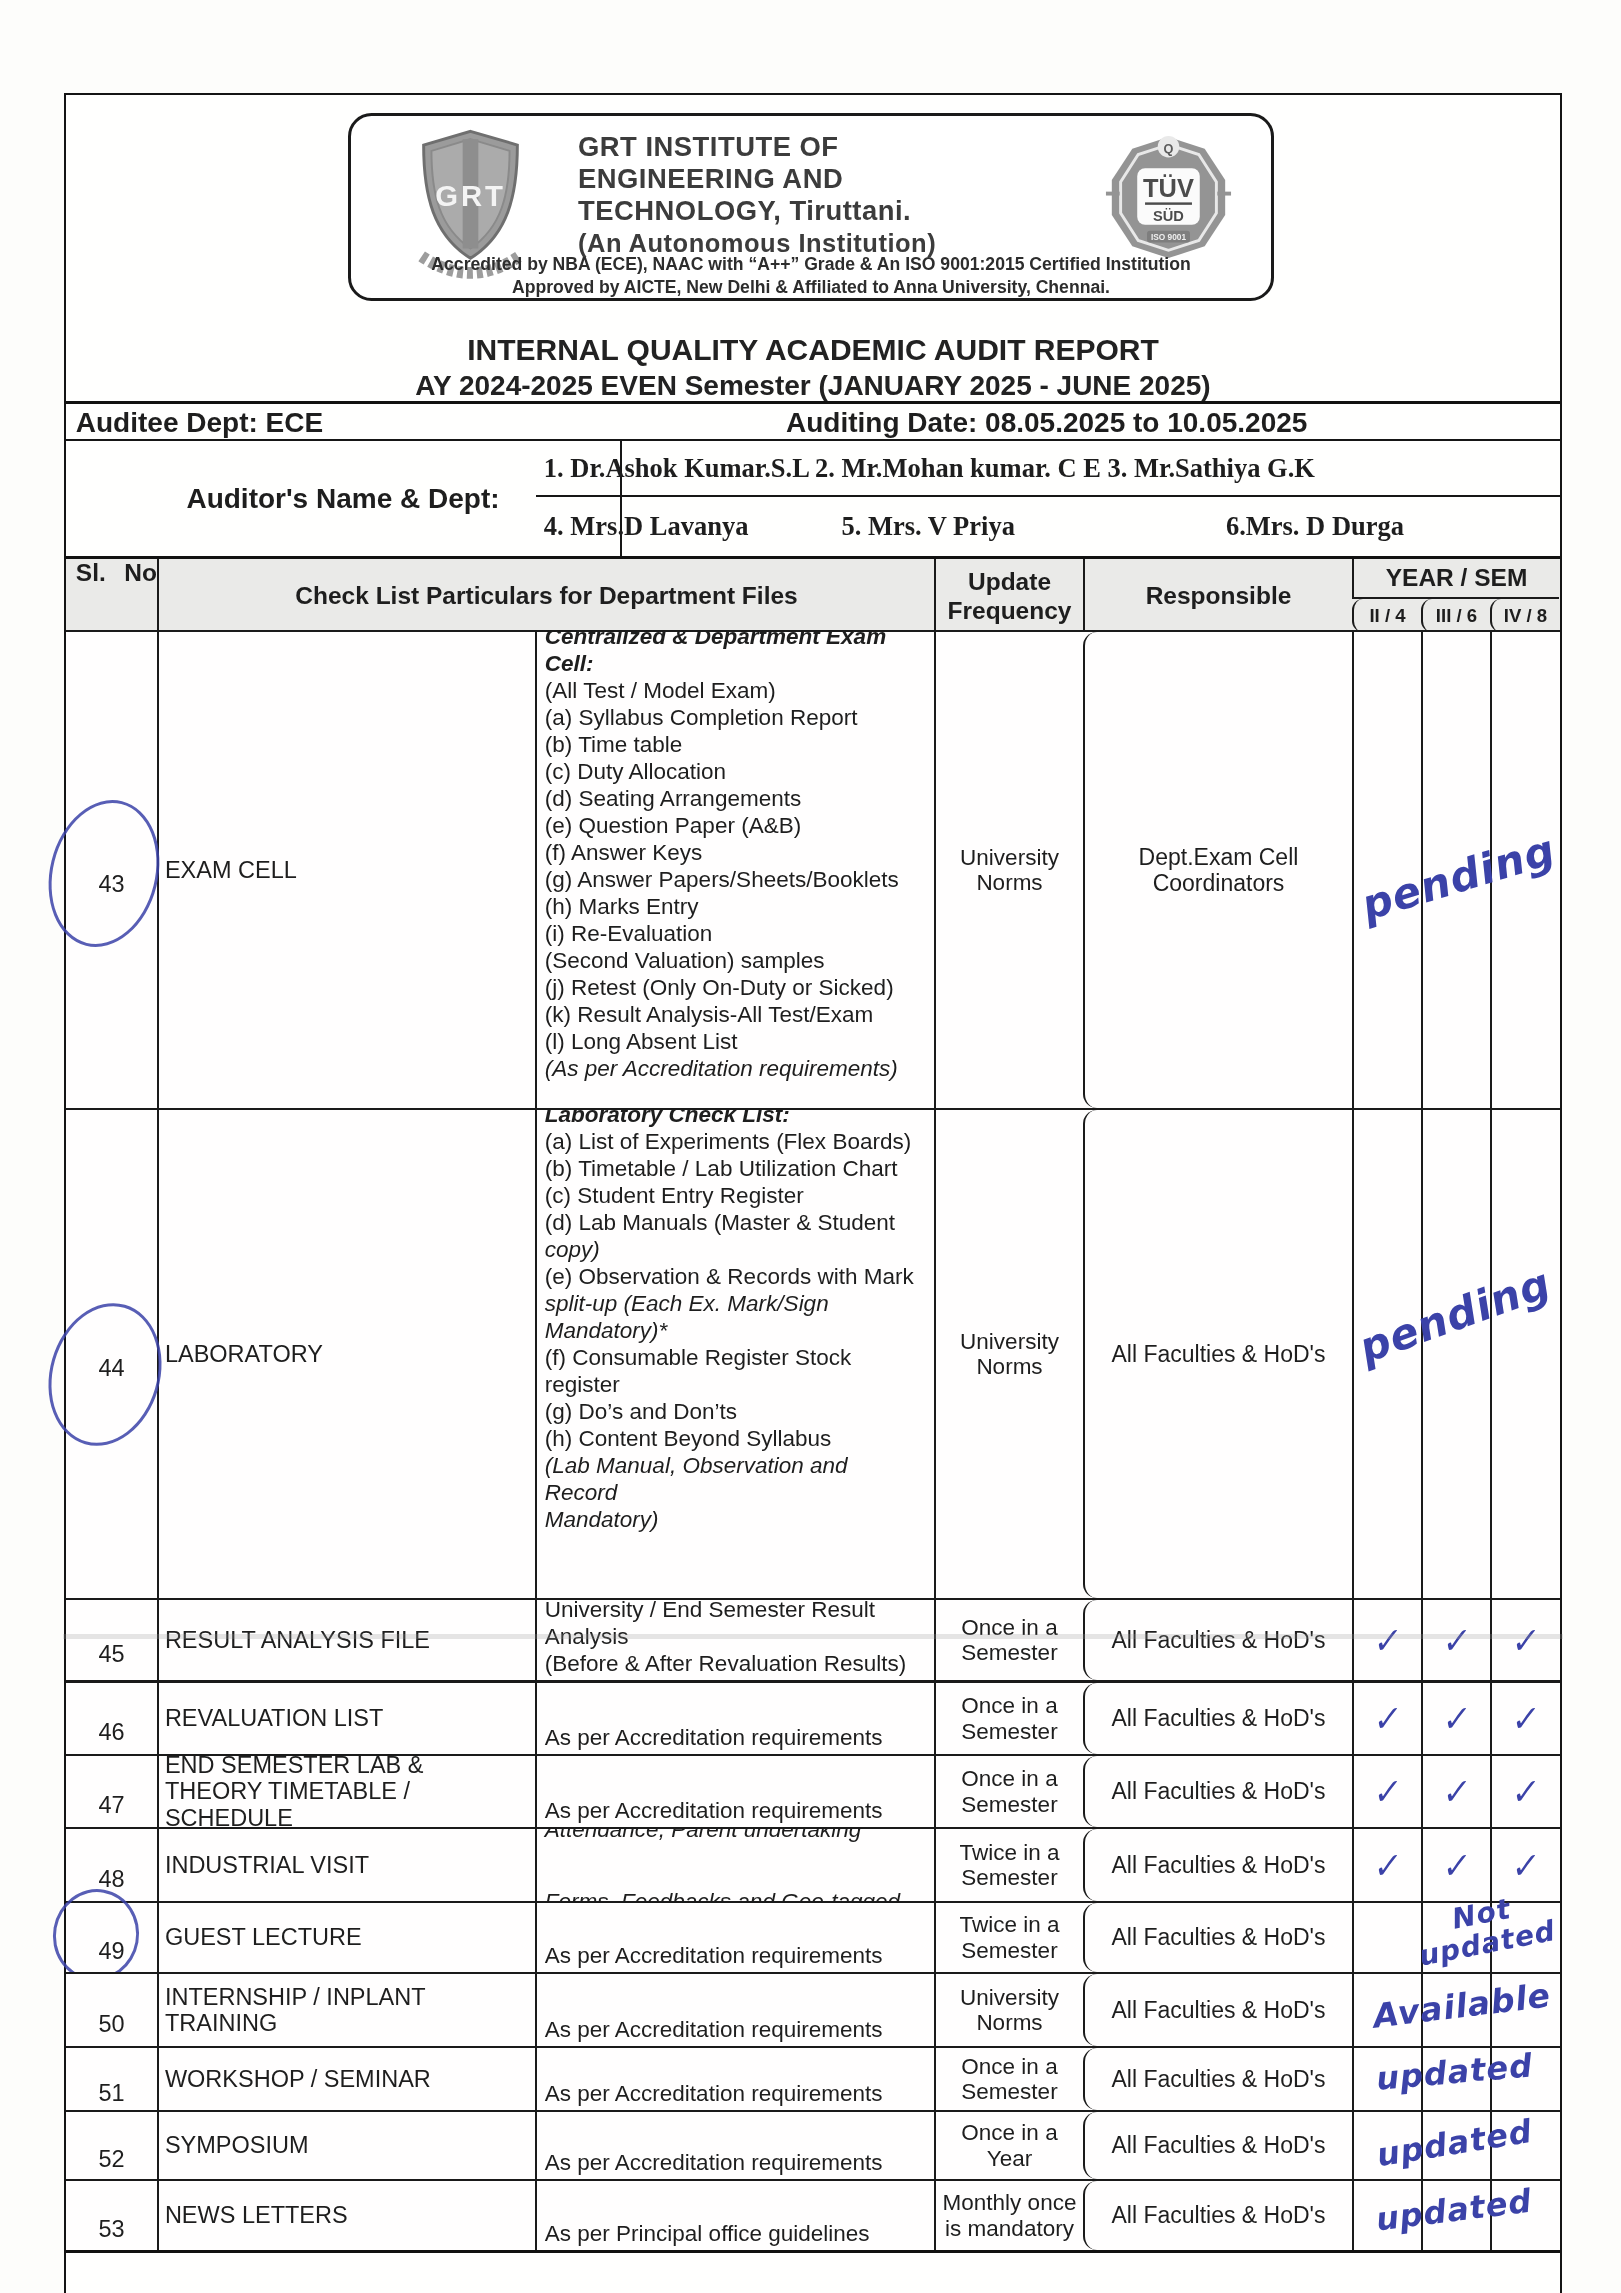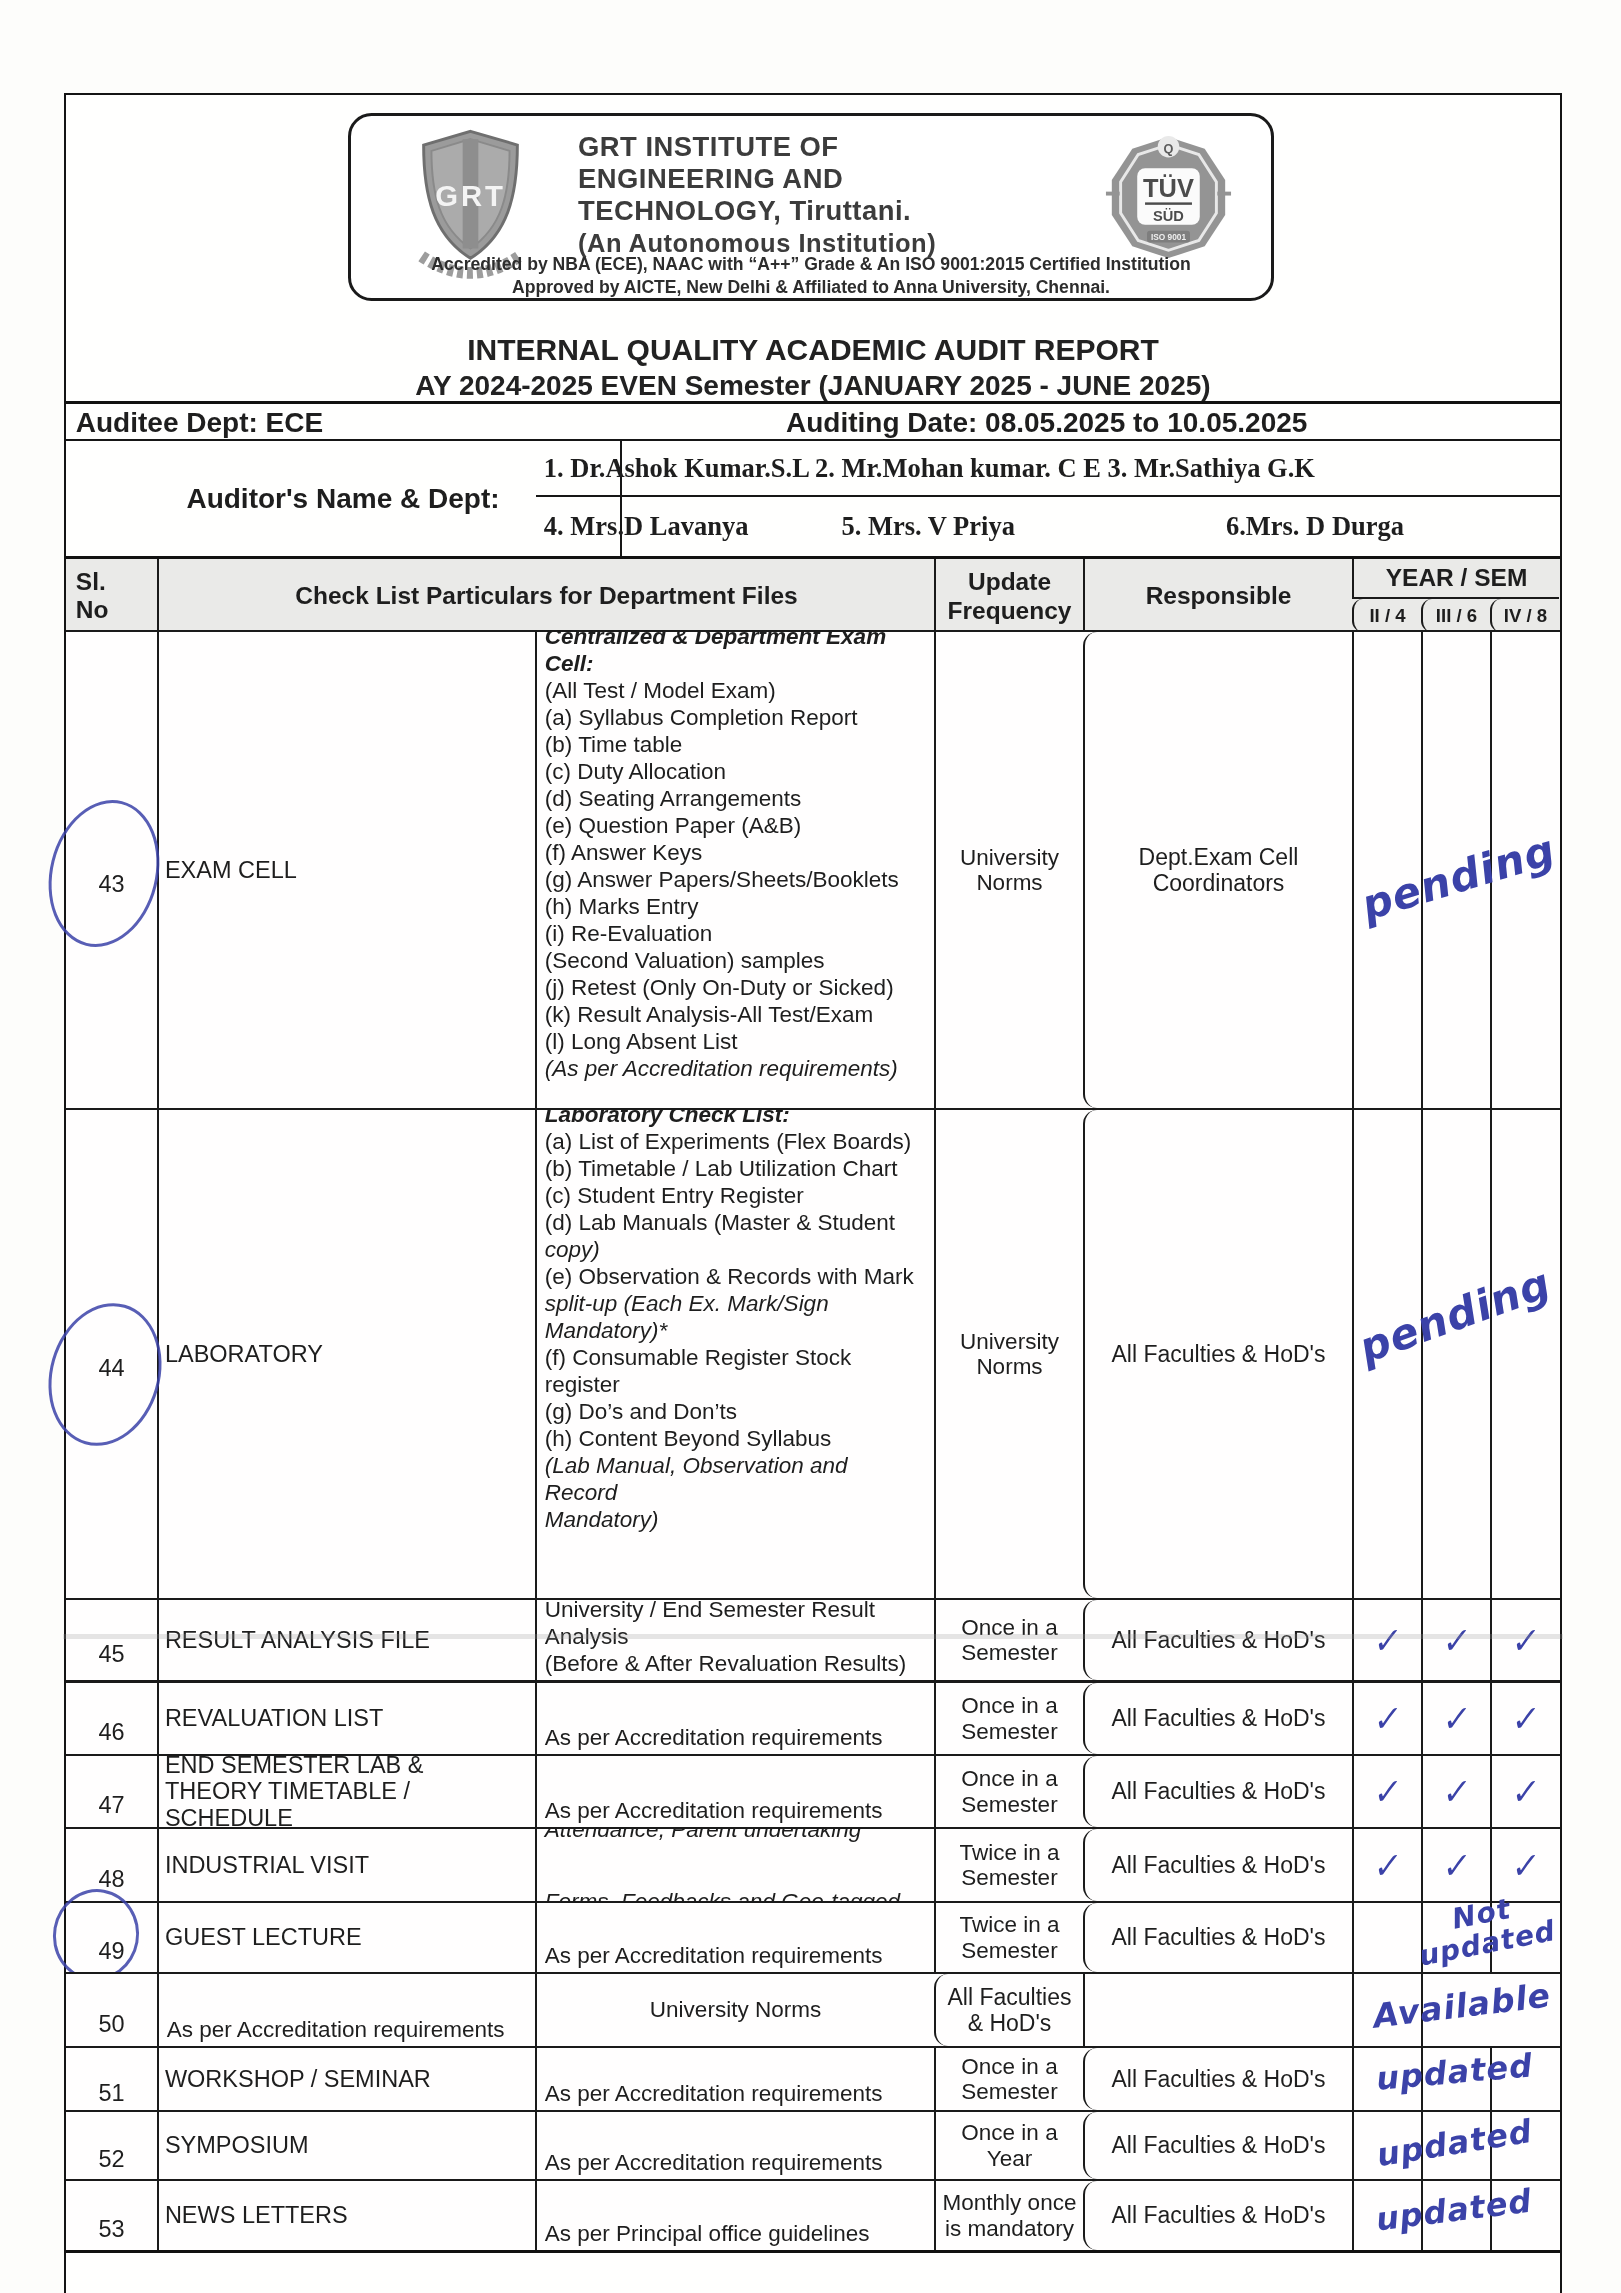--- a/index.html
+++ b/index.html
@@ -38,22 +38,22 @@
     padding-left:7.8px;font-family:"Liberation Serif","DejaVu Serif",serif;font-weight:bold;font-size:26.5px;}
   .aud2 span:nth-child(2){margin-left:93px;} .aud2 span:nth-child(3){margin-left:211px;}
 
   
   .tbl{position:absolute;left:0;top:461px;width:100%;border-bottom:3.9px solid #111;box-sizing:border-box;}
   .thead{display:grid;grid-template-columns:91px 378px 399px 149px 269px 69px 69px 69px;
     grid-template-rows:40px 33px;height:74px;box-sizing:border-box;border-top:3.9px solid #111;
     background:#eaeae8;font-weight:bold;}
   .th{border-left:2px solid #1a1a1a;display:flex;align-items:center;justify-content:center;
     text-align:center;font-size:24.5px;box-sizing:border-box;}
-  .th.slno{grid-column:1;grid-row:1/3;border-left:none;flex-direction:column;
-    align-items:flex-start;padding-left:9.8px;justify-content:center;line-height:27.4px;}
+  .th.slno{grid-column:1;grid-row:1/3;border-left:none;flex-direction:row;
+    align-items:flex-start;padding-left:9.8px;justify-content:space-between;line-height:27.4px;}
   .th.part{grid-column:2/4;grid-row:1/3;}
   .th.upd{grid-column:4;grid-row:1/3;flex-direction:column;line-height:29px;padding:0 5.9px;}
   .th.resp{grid-column:5;grid-row:1/3;}
   .th.ysh{grid-column:6/9;grid-row:1;border-bottom:2px solid #1a1a1a;font-size:24.5px;}
   .th.ysc{grid-row:2;font-size:18.6px;border-radius:11px;}
   .y1{grid-column:6;} .y2{grid-column:7;} .y3{grid-column:8;}
 
   .row{display:grid;grid-template-columns:91px 378px 399px 149px 269px 69px 69px 69px;
     position:relative;border-top:2.9px solid #1a1a1a;box-sizing:border-box;background:#fffefe;}
   .c{border-left:2px solid #1a1a1a;box-sizing:border-box;overflow:hidden;
@@ -339,20 +339,24 @@
       <div class="c resp">All Faculties &amp; HoD's</div>
       <div class="c ys"></div>
       <div class="c ys"></div>
       <div class="c ys"></div>
       <div class="circle c49"></div>
       <div class="note n49">Not updated</div>
     </div>
 
     <div class="row r50">
       <div class="c no">50</div>
+      <div class="c name">
+          <div class="ln ">INTERNSHIP / INPLANT</div>
+          <div class="ln ">TRAINING</div>
+        </div>
       <div class="c det mid">
           <div class="ln ">As per Accreditation requirements</div>
         </div>
       <div class="c upd">University Norms</div>
       <div class="c resp">All Faculties &amp; HoD's</div>
       <div class="c ys"></div>
       <div class="c ys"></div>
       <div class="c ys"></div>
       <div class="note n50">Available</div>
     </div>

